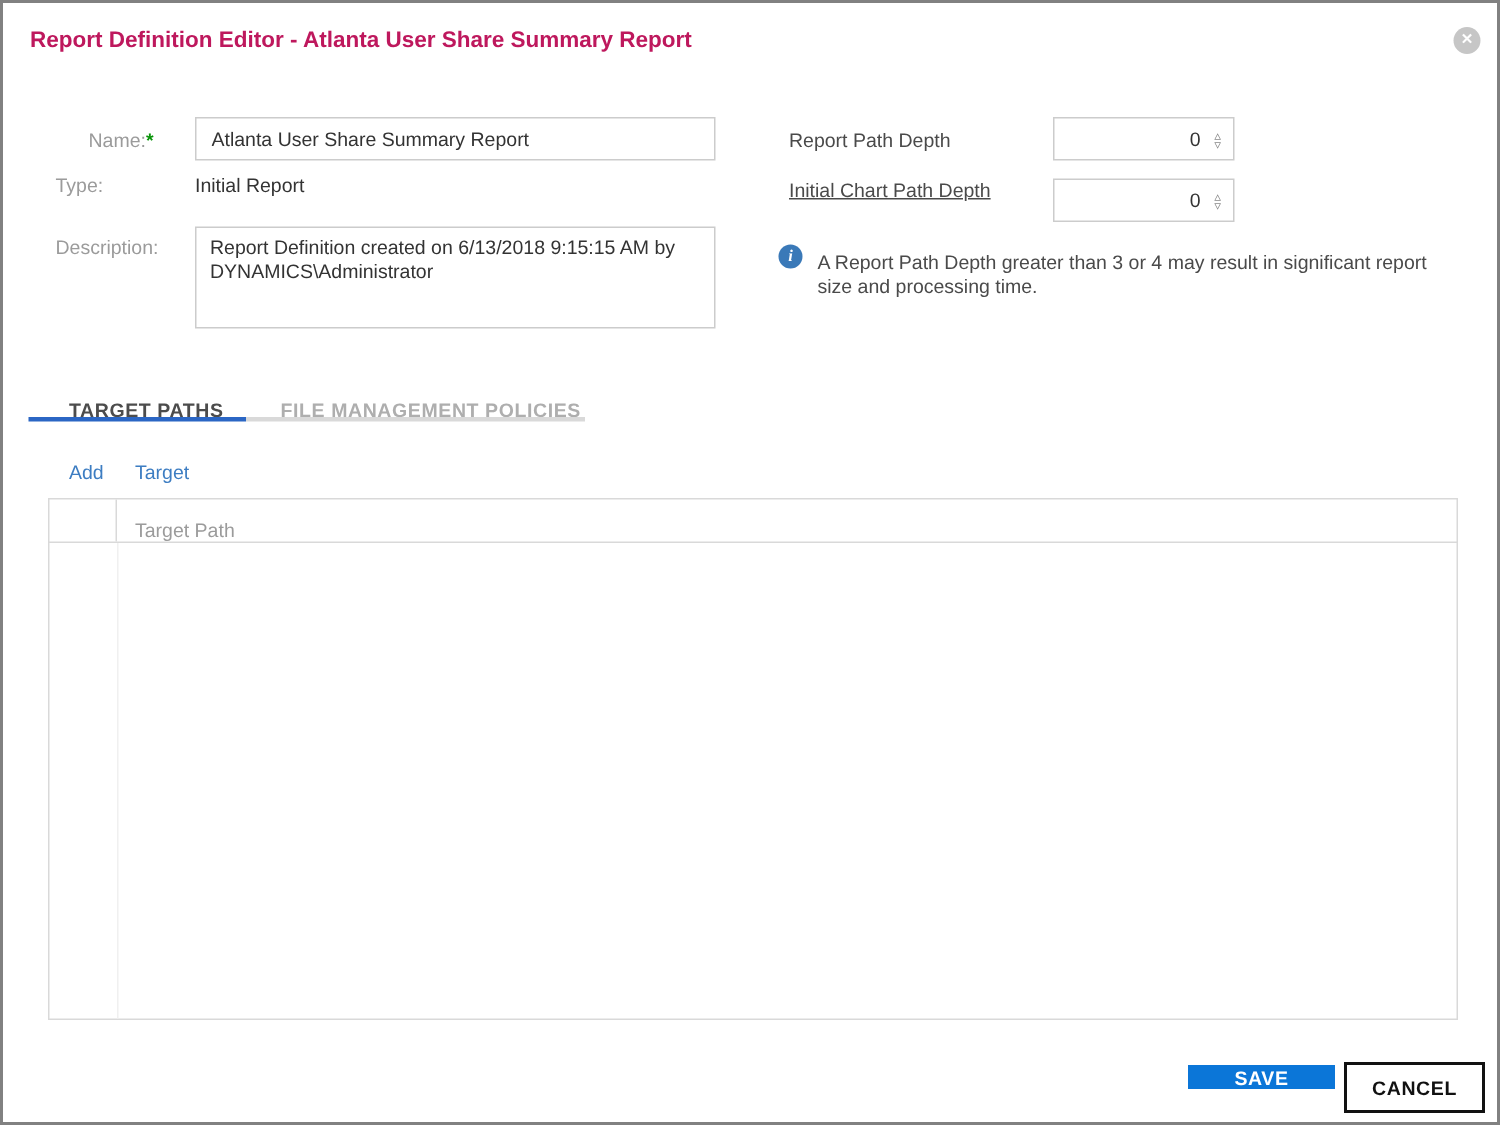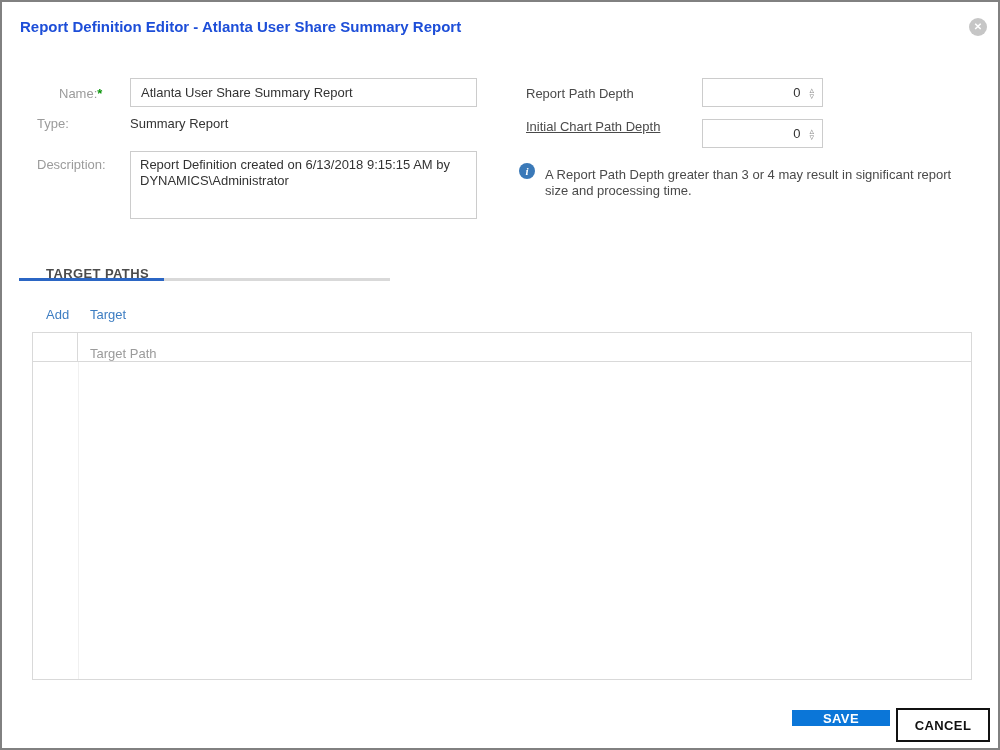--- a/index.html
+++ b/index.html
@@ -9,21 +9,21 @@
   .dialog {
     position: absolute; inset: 0;
     border: 2px solid #818181;
     background: #ffffff;
   }
 
   .abs { position: absolute; }
 
   .dialog-title {
     left: 18px; top: 16px;
-    font-size: 15px; font-weight: 700; color: #1d4ed8;
+    font-size: 15px; font-weight: 700; color: #be185d;
   }
 
   .close-btn {
     left: 967px; top: 16px; width: 18px; height: 18px;
     background: #c6c6c6; border-radius: 50%;
     color: #ffffff; font-size: 10px; font-weight: 700;
     display: flex; align-items: center; justify-content: center;
     cursor: pointer; line-height: 1;
   }
 
@@ -126,21 +126,21 @@
 
 <div class="dialog">
 
   <div class="abs dialog-title">Report Definition Editor - Atlanta User Share Summary Report</div>
   <div class="abs close-btn">✕</div>
 
   <div class="abs field-label" style="left:35px; top:84px;margin-left:22px;"><span>Name:</span><span class="required-star">*</span></div>
   <input class="abs text-input" type="text" value="Atlanta User Share Summary Report" style="">
 
   <div class="abs field-label" style="left:35px; top:114px;">Type:</div>
-  <div class="abs field-value" style="left:128px; top:114px;">Summary Report</div>
+  <div class="abs field-value" style="left:128px; top:114px;">Initial Report</div>
 
   <div class="abs field-label" style="left:35px; top:155px;">Description:</div>
   <textarea class="abs desc-textarea" style="">Report Definition created on 6/13/2018 9:15:15 AM by DYNAMICS\Administrator</textarea>
 
   <div class="abs field-label" style="left:524px; top:84px; color:#4a4a4a;">Report Path Depth</div>
   <div class="abs spinner" style="left:700px; top:76px;">
     <span class="spinner-value">0</span>
     <span class="spinner-arrows">
         <span>▵</span>
         <span>▿</span>
@@ -153,20 +153,21 @@
     <span class="spinner-arrows">
         <span>▵</span>
         <span>▿</span>
       </span>
   </div>
 
   <div class="abs info-icon">i</div>
   <div class="abs info-text">A Report Path Depth greater than 3 or 4 may result in significant report size and processing time.</div>
 
   <div class="abs tab tab-active" style="left:44px;">TARGET PATHS</div>
+  <div class="abs tab tab-inactive" style="left:185px;">FILE MANAGEMENT POLICIES</div>
   <div class="abs tab-underline-active"></div>
   <div class="abs tab-underline-rest"></div>
 
   <div class="abs link" style="left:44px;">Add</div>
   <div class="abs link" style="left:88px;">Target</div>
 
   <div class="abs grid-header">
     <div class="grid-header-selcol"></div>
     <div class="grid-header-label">Target Path</div>
   </div>

